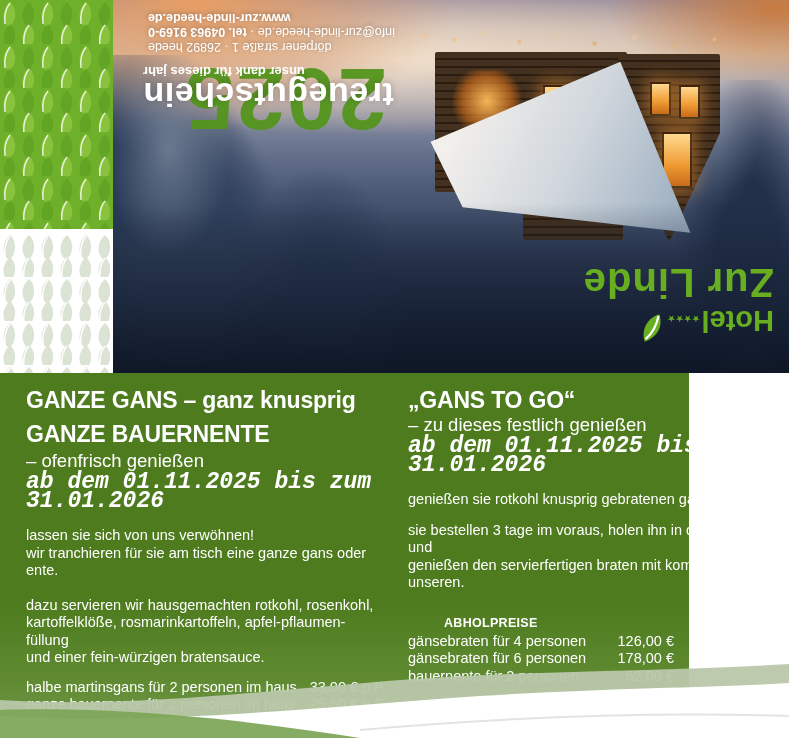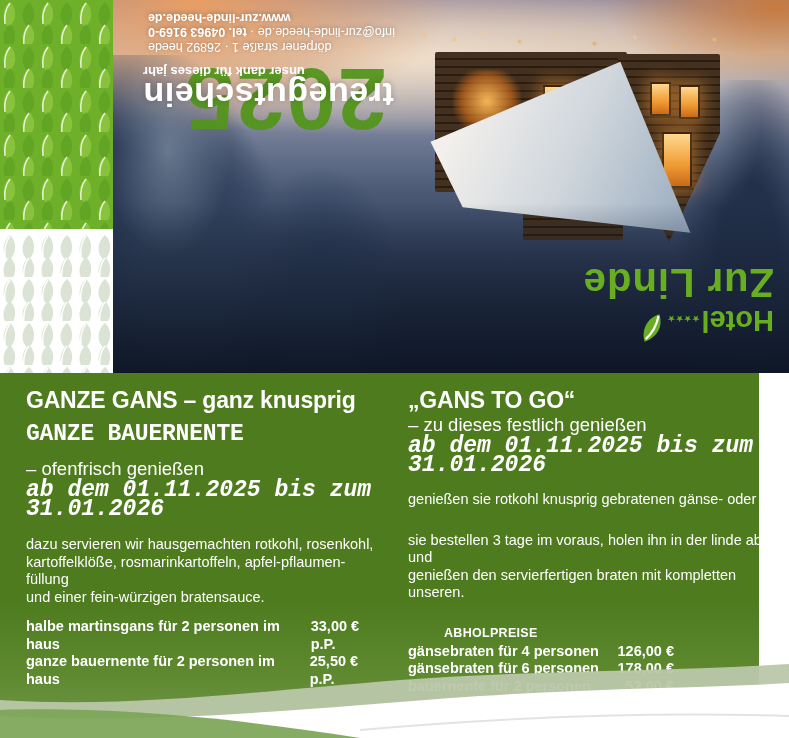--- a/index.html
+++ b/index.html
@@ -50,36 +50,36 @@
         font-size:88px;line-height:62px;letter-spacing:2px;color:#54951d;opacity:.95;}
   .voucher-title{position:relative;z-index:1;font-weight:bold;font-size:34px;line-height:34px;letter-spacing:.5px;
         text-shadow:0 1px 6px rgba(0,0,0,.25);}
   .voucher-sub{position:relative;z-index:1;font-weight:bold;font-size:13px;line-height:14px;}
   .logo{position:absolute;left:548px;top:256px;width:232px;height:80px;color:#68ae21;padding-left:6px;box-sizing:border-box;}
   .logo-hotel-row{font-weight:bold;font-size:29px;line-height:30px;display:flex;align-items:flex-start;}
   .logo-stars{font-size:8px;letter-spacing:1px;margin:3px 2px 0 2px;}
   .logo-leaf{margin-top:-8px;}
   .logo-name{font-weight:bold;font-size:40px;line-height:40px;letter-spacing:1px;}
   
-  .content{position:absolute;left:0;top:373px;width:759px;height:365px;
+  .content{position:absolute;left:0;top:373px;width:689px;height:365px;
         background:linear-gradient(180deg,#4e7b1e 0%,#4e7b1e 62%,#5f8a31 84%,#74994d 100%);}
   .col{position:absolute;top:15px;}
   .col-left{left:26px;width:360px;}
   .col-right{left:408px;width:366px;}
   .h1{font-weight:bold;font-size:23px;line-height:25px;letter-spacing:-.2px;}
-  .h1b{margin-top:9px;font-family:Liberation Mono, monospace;}
-  .sub{font-size:18.5px;line-height:21px;margin-top:11px;}
+  .h1b{margin-top:9px;}
+  .sub{font-size:18.5px;line-height:21px;margin-top:3px;}
   .date{font-weight:bold;font-style:italic;font-size:23px;line-height:19px;margin-top:2px;font-family:Liberation Mono, monospace;}
   .para{font-size:14.5px;line-height:17.5px;}
   .p1l{margin-top:16px;}  .p2l{margin-top:17px;}
-  .p1r{margin-top:16px;}  .p2r{margin-top:23px;}
+  .p1r{margin-top:16px;}  .p2r{margin-top:13px;}
   .prices-left{margin-top:12px;}
   .pickup-h{font-weight:bold;font-size:12.5px;line-height:15px;letter-spacing:.3px;margin-top:24px;margin-left:36px;}
   .prices-right{width:266px;margin-top:2px;}
-  .price-row{display:flex;justify-content:space-between;font-weight:bold;font-size:14.5px;line-height:17.5px;}
+  .price-row{display:flex;justify-content:space-between;font-weight:normal;font-size:14.5px;line-height:17.5px;}
   .waves{position:absolute;left:0;bottom:0;width:789px;height:88px;}
 </style>
 </head>
 <body>
 
 <div class="flyer">
 
   <div class="top-section">
 
     <div class="pattern-strip">
@@ -165,20 +165,24 @@
     </div>
   </div>
 
   <div class="content">
 
     <div class="col col-left">
       <div class="h1">GANZE GANS – ganz knusprig</div>
       <div class="h1 h1b">GANZE BAUERNENTE</div>
       <div class="sub">– ofenfrisch genießen</div>
       <div class="date">ab dem 01.11.2025 bis zum 31.01.2026</div>
+      <div class="para p1l">
+        <div>lassen sie sich von uns verwöhnen!</div>
+        <div>wir tranchieren für sie am tisch eine ganze gans oder ente.</div>
+      </div>
       <div class="para p2l">
         <div>dazu servieren wir hausgemachten rotkohl, rosenkohl,</div>
         <div>kartoffelklöße, rosmarinkartoffeln, apfel-pflaumen-füllung</div>
         <div>und einer fein-würzigen bratensauce.</div>
       </div>
       <div class="prices-left">
         <div class="price-row">
           <span>halbe martinsgans für 2 personen im haus</span>
           <span>33,00 € p.P.</span>
         </div>

